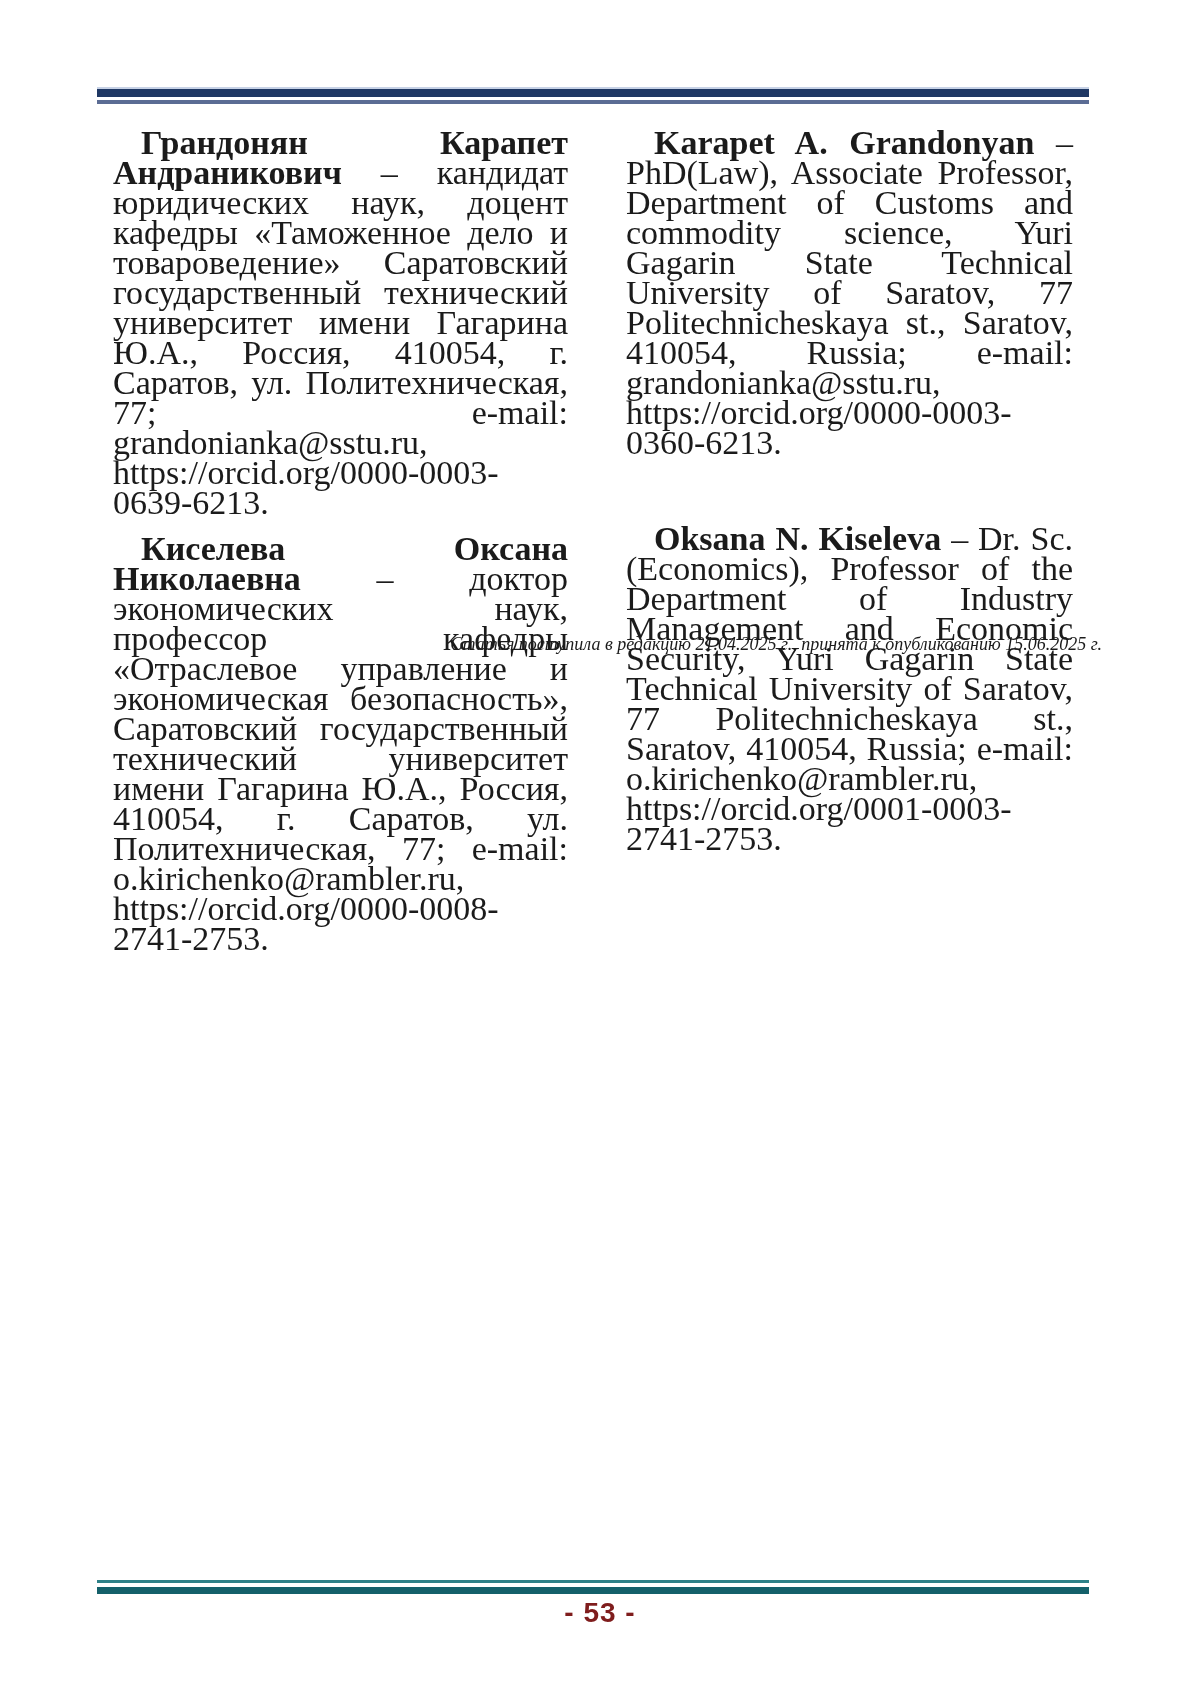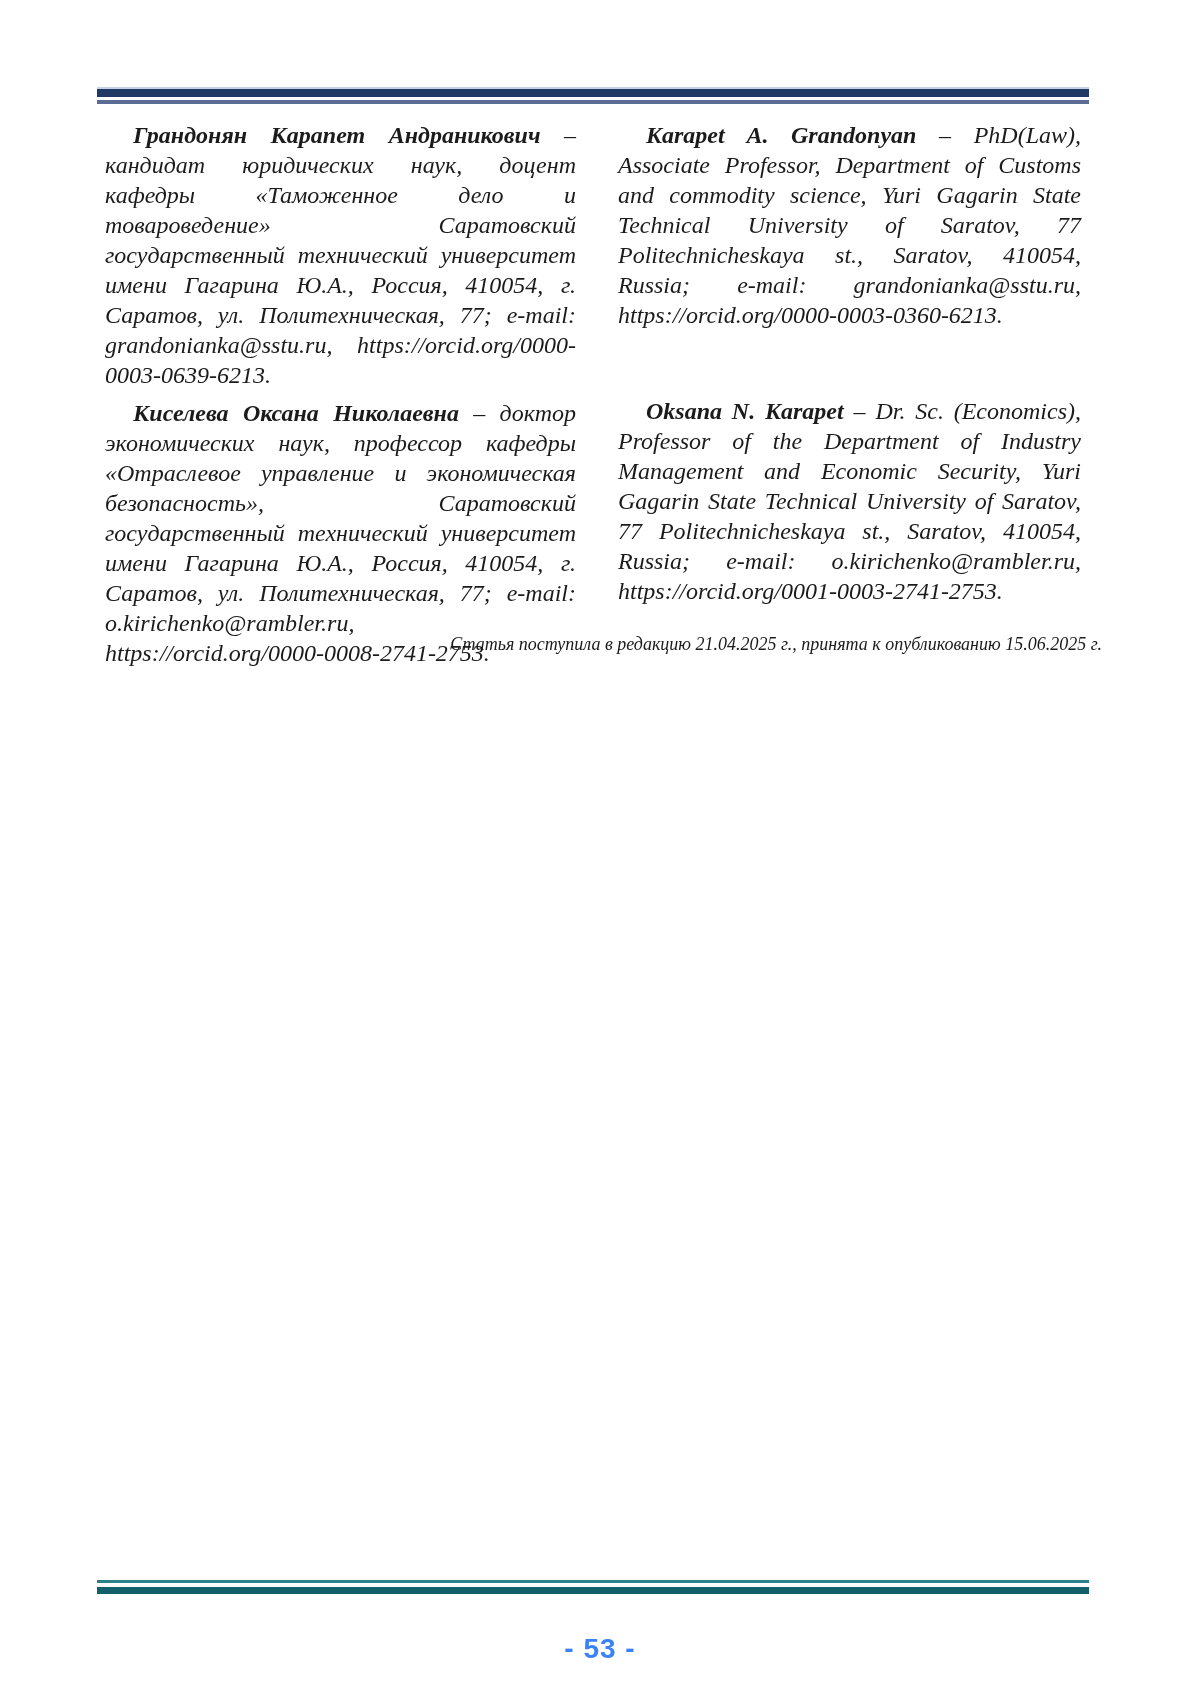--- a/index.html
+++ b/index.html
@@ -31,23 +31,22 @@
   .content {
     position: absolute;
     left: 97px;
     top: 112px;
     width: 992px;
     display: grid;
     grid-template-columns: 487px 479px;
     column-gap: 26px;
   }
   .col p {
-    margin: 8px;
-    font-style: italic;
-    font-size: 24px;
+    margin: 16px;
+    font-size: 34px;
     line-height: 30px;
     text-align: justify;
     text-indent: 28px;
   }
   .col p.gap-above { margin-top: 66px; }
   .author-name { font-weight: bold; }
   
   .submission-note {
     position: absolute;
     left: 110px;
@@ -65,28 +64,28 @@
     top: 1580px;
     width: 992px;
   }
   .bottom-rule .thin  { height: 3px; background: #2e8188; }
   .bottom-rule .gap   { height: 4px; background: #ffffff; }
   .bottom-rule .thick { height: 7px; background: #14606a; }
   
   .page-number {
     position: absolute;
     left: 0;
-    top: 1634px;
+    top: 1598px;
     width: 1200px;
     text-align: center;
     font-family: "Liberation Sans", "DejaVu Sans", sans-serif;
     font-weight: bold;
     font-size: 28px;
     line-height: 30px;
-    color: #3b82f6;
+    color: #7f1d1d;
     letter-spacing: 1px;
   }
 </style>
 </head>
 <body>
 
 <div class="page">
 
   <div class="top-rule">
     <div class="pale"></div>
@@ -95,21 +94,21 @@
     <div class="thin"></div>
   </div>
 
   <div class="content">
     <div class="col">
       <p><span class="author-name">Грандонян Карапет Андраникович</span> <span>– кандидат юридических наук, доцент кафедры «Таможенное дело и товароведение» Саратовский государственный технический университет имени Гагарина Ю.А., Россия, 410054, г. Саратов, ул. Политехническая, 77; e-mail: grandonianka@sstu.ru, https://orcid.org/0000-0003-0639-6213.</span></p>
       <p><span class="author-name">Киселева Оксана Николаевна</span> <span>– доктор экономических наук, профессор кафедры «Отраслевое управление и экономическая безопасность», Саратовский государственный технический университет имени Гагарина Ю.А., Россия, 410054, г. Саратов, ул. Политехническая, 77; e-mail: o.kirichenko@rambler.ru, https://orcid.org/0000-0008-2741-2753.</span></p>
     </div>
     <div class="col">
       <p><span class="author-name">Karapet A. Grandonyan</span> <span>– PhD(Law), Associate Professor, Department of Customs and commodity science, Yuri Gagarin State Technical University of Saratov, 77 Politechnicheskaya st., Saratov, 410054, Russia; e-mail: grandonianka@sstu.ru, https://orcid.org/0000-0003-0360-6213.</span></p>
-      <p class="gap-above"><span class="author-name">Oksana N. Karapet</span> <span>– Dr. Sc. (Economics), Professor of the Department of Industry Management and Economic Security, Yuri Gagarin State Technical University of Saratov, 77 Politechnicheskaya st., Saratov, 410054, Russia; e-mail: o.kirichenko@rambler.ru, https://orcid.org/0001-0003-2741-2753.</span></p>
+      <p class="gap-above"><span class="author-name">Oksana N. Kiseleva</span> <span>– Dr. Sc. (Economics), Professor of the Department of Industry Management and Economic Security, Yuri Gagarin State Technical University of Saratov, 77 Politechnicheskaya st., Saratov, 410054, Russia; e-mail: o.kirichenko@rambler.ru, https://orcid.org/0001-0003-2741-2753.</span></p>
     </div>
   </div>
 
   <div class="submission-note">Статья поступила в редакцию 21.04.2025 г., принята к опубликованию 15.06.2025 г.</div>
 
   <div class="bottom-rule">
     <div class="thin"></div>
     <div class="gap"></div>
     <div class="thick"></div>
   </div>

